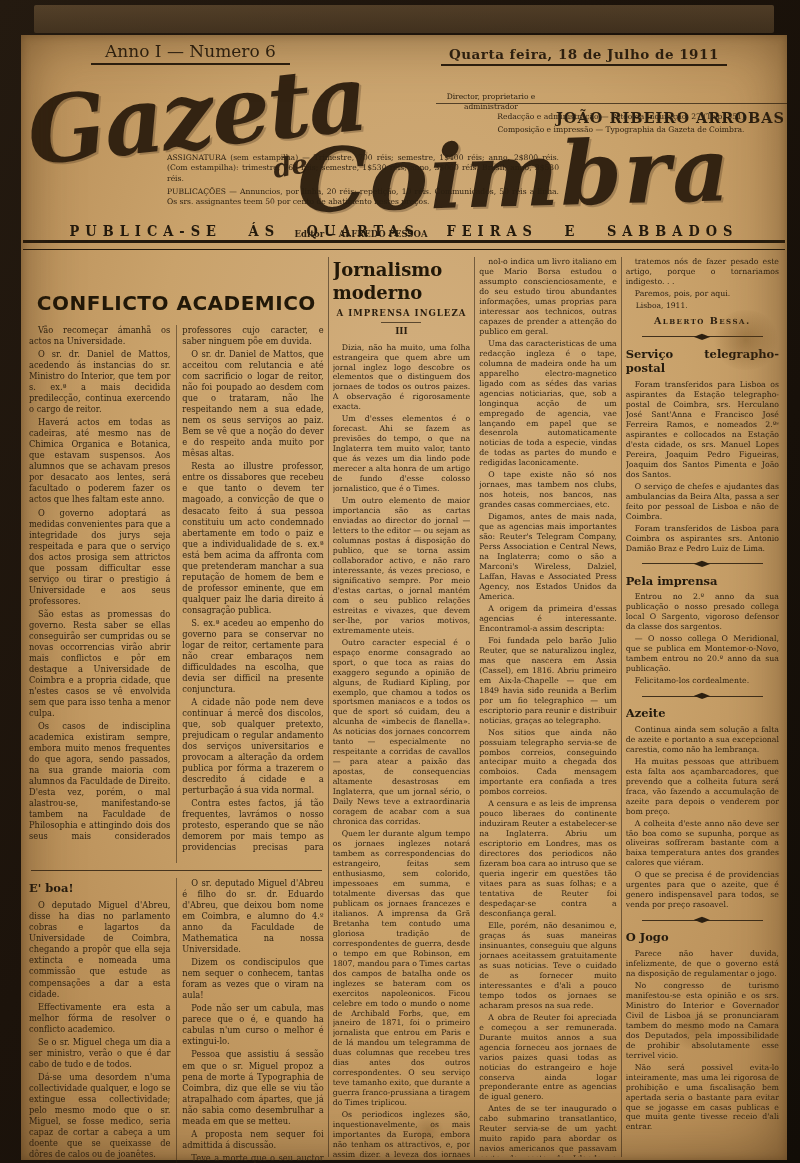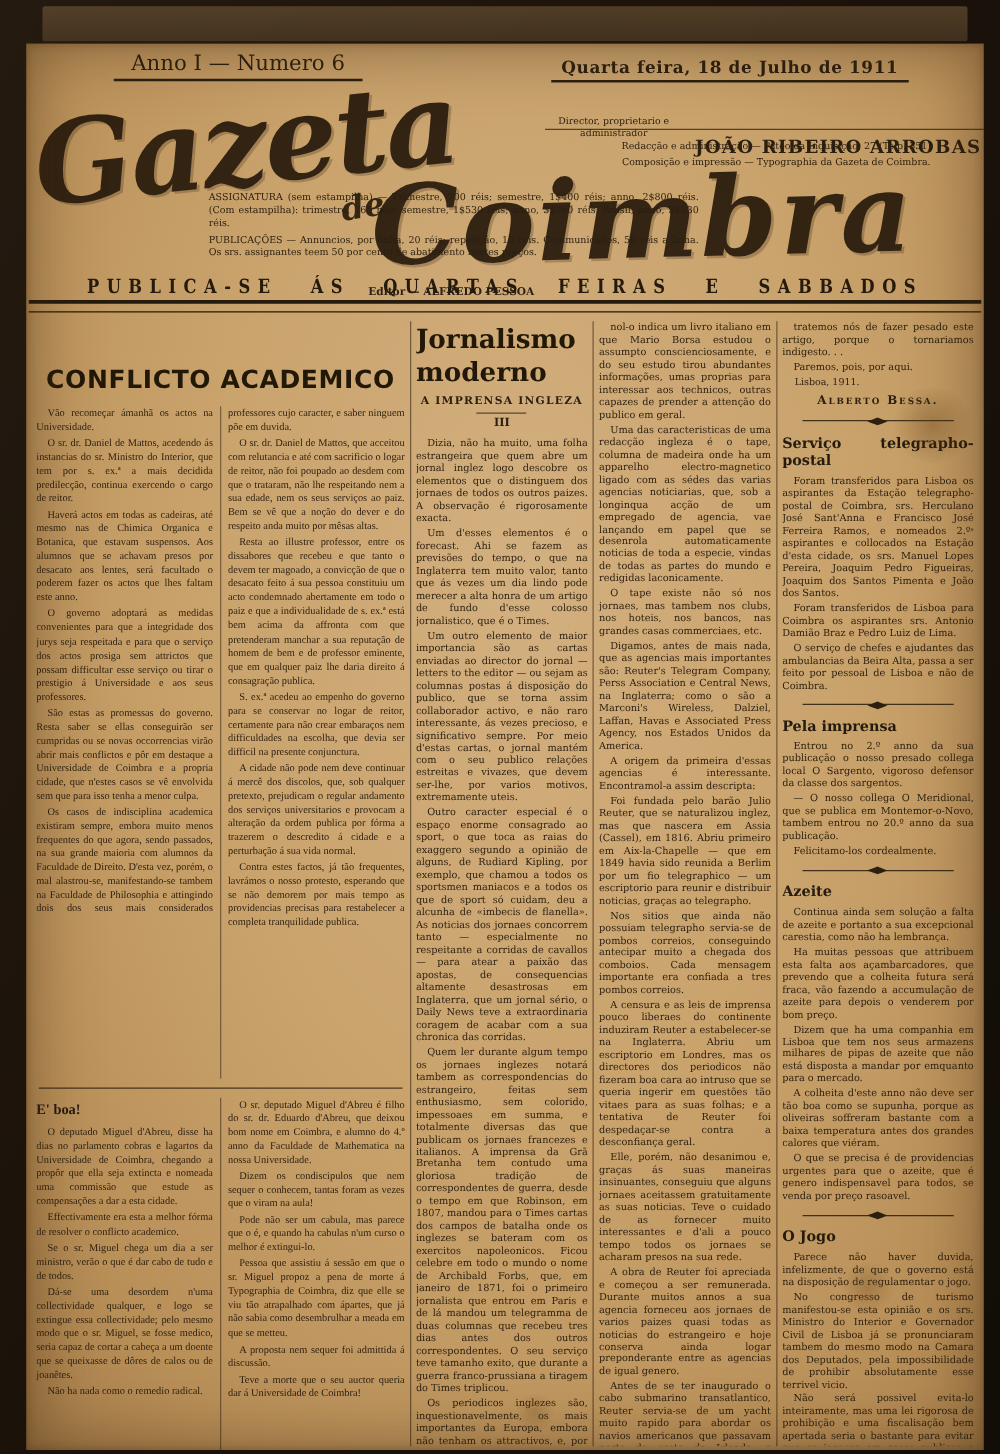--- a/index.html
+++ b/index.html
@@ -48,30 +48,30 @@
     transform:scaleY(1.2);z-index:2;}
   .mast-rule{height:6px;border-top:3px solid #241a0d;border-bottom:1px solid #241a0d;margin:0 2px;}
 
   
   .body{display:flex;padding:7px 8px 0 8px;height:900px;}
   .vdiv{width:1px;background:rgba(40,28,14,.55);margin:0 4px;}
   .region12{width:300px;overflow:hidden;height:100%;margin-top:32px;}
   .headline{font-family:"DejaVu Sans",sans-serif;font-weight:bold;font-size:20px;
     letter-spacing:.5px;text-align:center;margin:2px 0 10px 0;color:#221808;}
   .twocol{column-count:2;column-gap:12px;column-rule:1px solid rgba(40,28,14,.5);
-    font-size:8.3px;line-height:1.33;text-align:justify;overflow:hidden;font-family:Liberation Serif, serif;}
+    font-size:8.3px;line-height:1.33;text-align:justify;overflow:hidden;}
   .block1{height:538px;}
   .block2{height:312px;}
   .article-sep{border:none;border-top:1px solid rgba(40,28,14,.8);margin:7px 2px;}
   .para{margin:0 0 2px 0;text-indent:9px;}
   h3.sec{font-size:11.5px;font-weight:bold;margin:3px 0 4px 0;color:#241a0d;}
   .bodycol{overflow:hidden;height:100%;font-size:7.8px;line-height:1.28;text-align:justify;}
   .col3,.col4{width:140px;}
   .col5{width:156px;}
-  .jm-title{font-size:21px;font-weight:bold;margin:1px 0 4px 0;color:#221808;}
+  .jm-title{font-size:18px;font-weight:bold;margin:1px 0 4px 0;color:#221808;}
   .jm-sub{font-size:8.6px;font-weight:bold;text-align:center;letter-spacing:1px;margin:2px 0 2px 0;}
   .jm-part{font-size:9px;font-weight:bold;text-align:center;margin:2px 0 5px 0;}
   .jm-shortrule{width:40px;height:1px;background:rgba(40,28,14,.7);margin:3px auto;}
   .orn{display:flex;align-items:center;margin:6px 16px;}
   .orn-line{flex:1;height:1px;background:rgba(40,28,14,.85);}
   .orn-dia{margin:0 -3px;font-size:8px;line-height:1;transform:scaleX(2.6);color:#2b1f10;}
   .closing-dateline{font-size:7.6px;margin:2px 0 2px 10px;}
   .sig{text-align:center;font-variant:small-caps;letter-spacing:1.5px;font-size:9.5px;
     font-weight:bold;margin:4px 0 2px 0;}
 </style>
@@ -196,22 +196,22 @@
 
         <div class="orn">
           <span class="orn-line"></span>
           <span class="orn-dia">◆</span>
           <span class="orn-line"></span>
         </div>
 
         <h3 class="sec">Serviço telegrapho-postal</h3>
         <div>
             <p class="para">Foram transferidos para Lisboa os aspirantes da Estação telegrapho-postal de Coimbra, srs. Herculano José Sant'Anna e Francisco José Ferreira Ramos, e nomeados 2.ºˢ aspirantes e collocados na Estação d'esta cidade, os srs. Manuel Lopes Pereira, Joaquim Pedro Figueiras, Joaquim dos Santos Pimenta e João dos Santos.</p>
+            <p class="para">O serviço de chefes e ajudantes das ambulancias da Beira Alta, passa a ser feito por pessoal de Lisboa e não de Coimbra.</p>
             <p class="para">Foram transferidos de Lisboa para Coimbra os aspirantes srs. Antonio Damião Braz e Pedro Luiz de Lima.</p>
-            <p class="para">O serviço de chefes e ajudantes das ambulancias da Beira Alta, passa a ser feito por pessoal de Lisboa e não de Coimbra.</p>
           </div>
 
         <div class="orn">
           <span class="orn-line"></span>
           <span class="orn-dia">◆</span>
           <span class="orn-line"></span>
         </div>
 
         <h3 class="sec">Pela imprensa</h3>
         <div>
@@ -223,21 +223,20 @@
         <div class="orn">
           <span class="orn-line"></span>
           <span class="orn-dia">◆</span>
           <span class="orn-line"></span>
         </div>
 
         <h3 class="sec">Azeite</h3>
         <div>
             <p class="para">Continua ainda sem solução a falta de azeite e portanto a sua excepcional carestia, como não ha lembrança.</p>
             <p class="para">Ha muitas pessoas que attribuem esta falta aos açambarcadores, que prevendo que a colheita futura será fraca, vão fazendo a accumulação de azeite para depois o venderem por bom preço.</p>
-            <p class="para">Dizem que ha uma companhia em Lisboa que tem nos seus armazens milhares de pipas de azeite que não está disposta a mandar por emquanto para o mercado.</p>
             <p class="para">A colheita d'este anno não deve ser tão boa como se supunha, porque as oliveiras soffreram bastante com a baixa temperatura antes dos grandes calores que viéram.</p>
             <p class="para">O que se precisa é de providencias urgentes para que o azeite, que é genero indispensavel para todos, se venda por preço rasoavel.</p>
           </div>
 
         <div class="orn">
           <span class="orn-line"></span>
           <span class="orn-dia">◆</span>
           <span class="orn-line"></span>
         </div>
 

